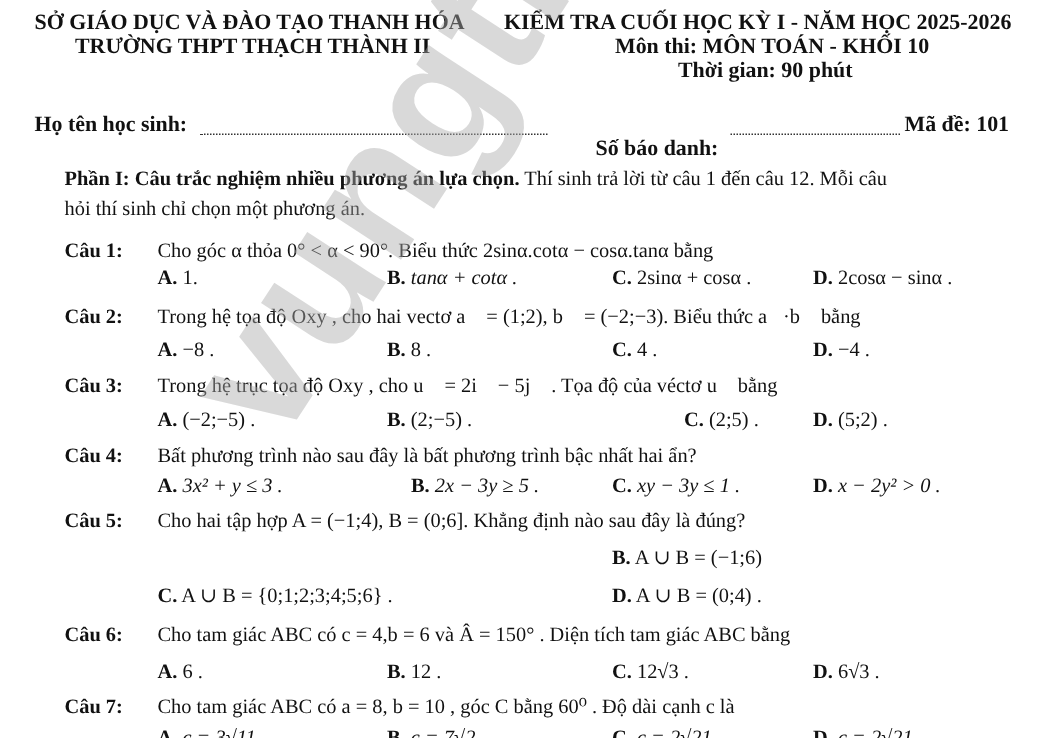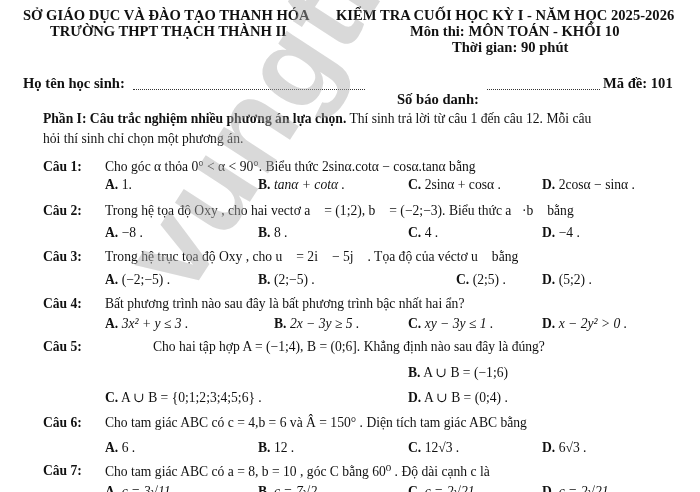--- a/index.html
+++ b/index.html
@@ -73,21 +73,21 @@
   <div class="abs" style="left:542px; top:272px;"><span class="opt-label">D.</span> <span>(5;2) .</span></div>
 
   <div class="abs q-label" style="left:43px; top:296px;">Câu 4:</div>
   <div class="abs" style="left:105px; top:296px;">Bất phương trình nào sau đây là bất phương trình bậc nhất hai ẩn?</div>
   <div class="abs" style="left:105px; top:316px;"><span class="opt-label">A.</span> <span class="m">3x² + y ≤ 3 .</span></div>
   <div class="abs" style="left:274px; top:316px;"><span class="opt-label">B.</span> <span class="m">2x − 3y ≥ 5 .</span></div>
   <div class="abs" style="left:408px; top:316px;"><span class="opt-label">C.</span> <span class="m">xy − 3y ≤ 1 .</span></div>
   <div class="abs" style="left:542px; top:316px;"><span class="opt-label">D.</span> <span class="m">x − 2y² &gt; 0 .</span></div>
 
   <div class="abs q-label" style="left:43px; top:339px;">Câu 5:</div>
-  <div class="abs" style="left:105px; top:339px;margin-left:48px;">Cho hai tập hợp A = (−1;4), B = (0;6]. Khẳng định nào sau đây là đúng?</div>
+  <div class="abs" style="left:105px; top:339px;">Cho hai tập hợp A = (−1;4), B = (0;6]. Khẳng định nào sau đây là đúng?</div>
   <div class="abs" style="left:408px; top:364px;"><span class="opt-label">B.</span> <span>A ∪ B = (−1;6)</span></div>
   <div class="abs" style="left:105px; top:389px;"><span class="opt-label">C.</span> <span>A ∪ B = {0;1;2;3;4;5;6} .</span></div>
   <div class="abs" style="left:408px; top:389px;"><span class="opt-label">D.</span> <span>A ∪ B = (0;4) .</span></div>
 
   <div class="abs q-label" style="left:43px; top:415px;">Câu 6:</div>
   <div class="abs" style="left:105px; top:415px;">Cho tam giác ABC có c = 4,b = 6 và Â = 150° . Diện tích tam giác ABC  bằng</div>
   <div class="abs" style="left:105px; top:440px;"><span class="opt-label">A.</span> <span>6 .</span></div>
   <div class="abs" style="left:258px; top:440px;"><span class="opt-label">B.</span> <span>12 .</span></div>
   <div class="abs" style="left:408px; top:440px;"><span class="opt-label">C.</span> <span>12√3 .</span></div>
   <div class="abs" style="left:542px; top:440px;"><span class="opt-label">D.</span> <span>6√3 .</span></div>

